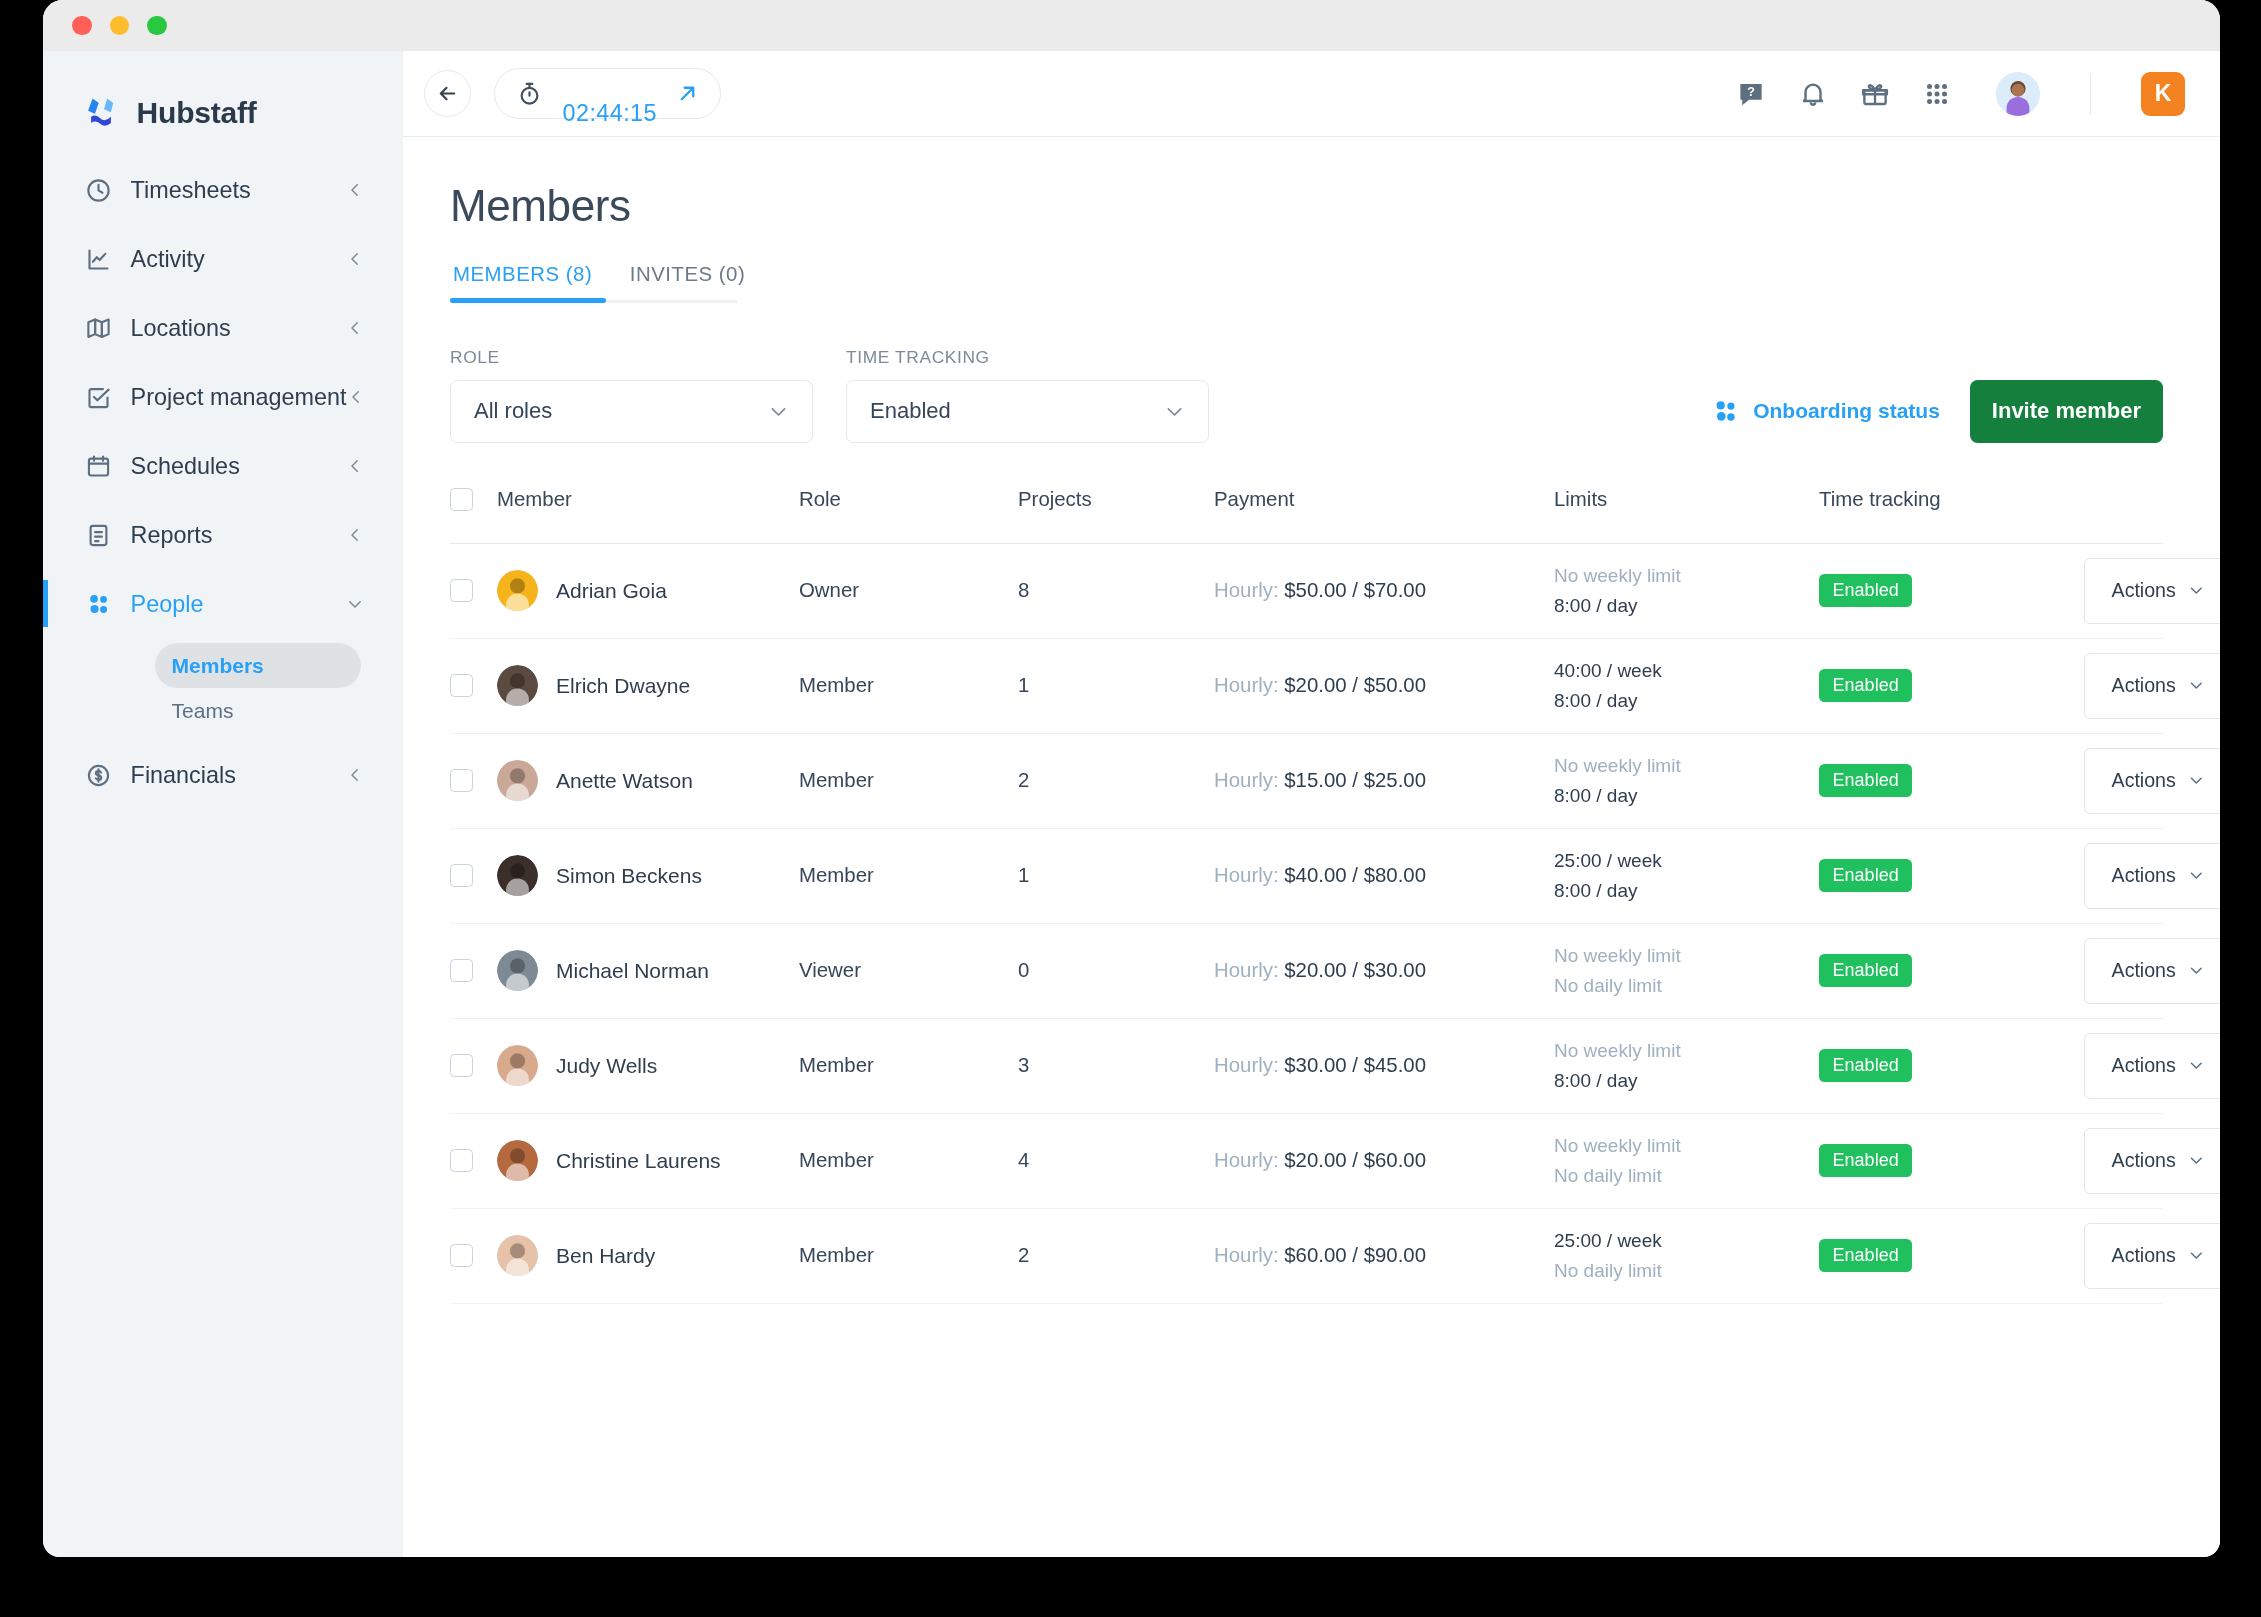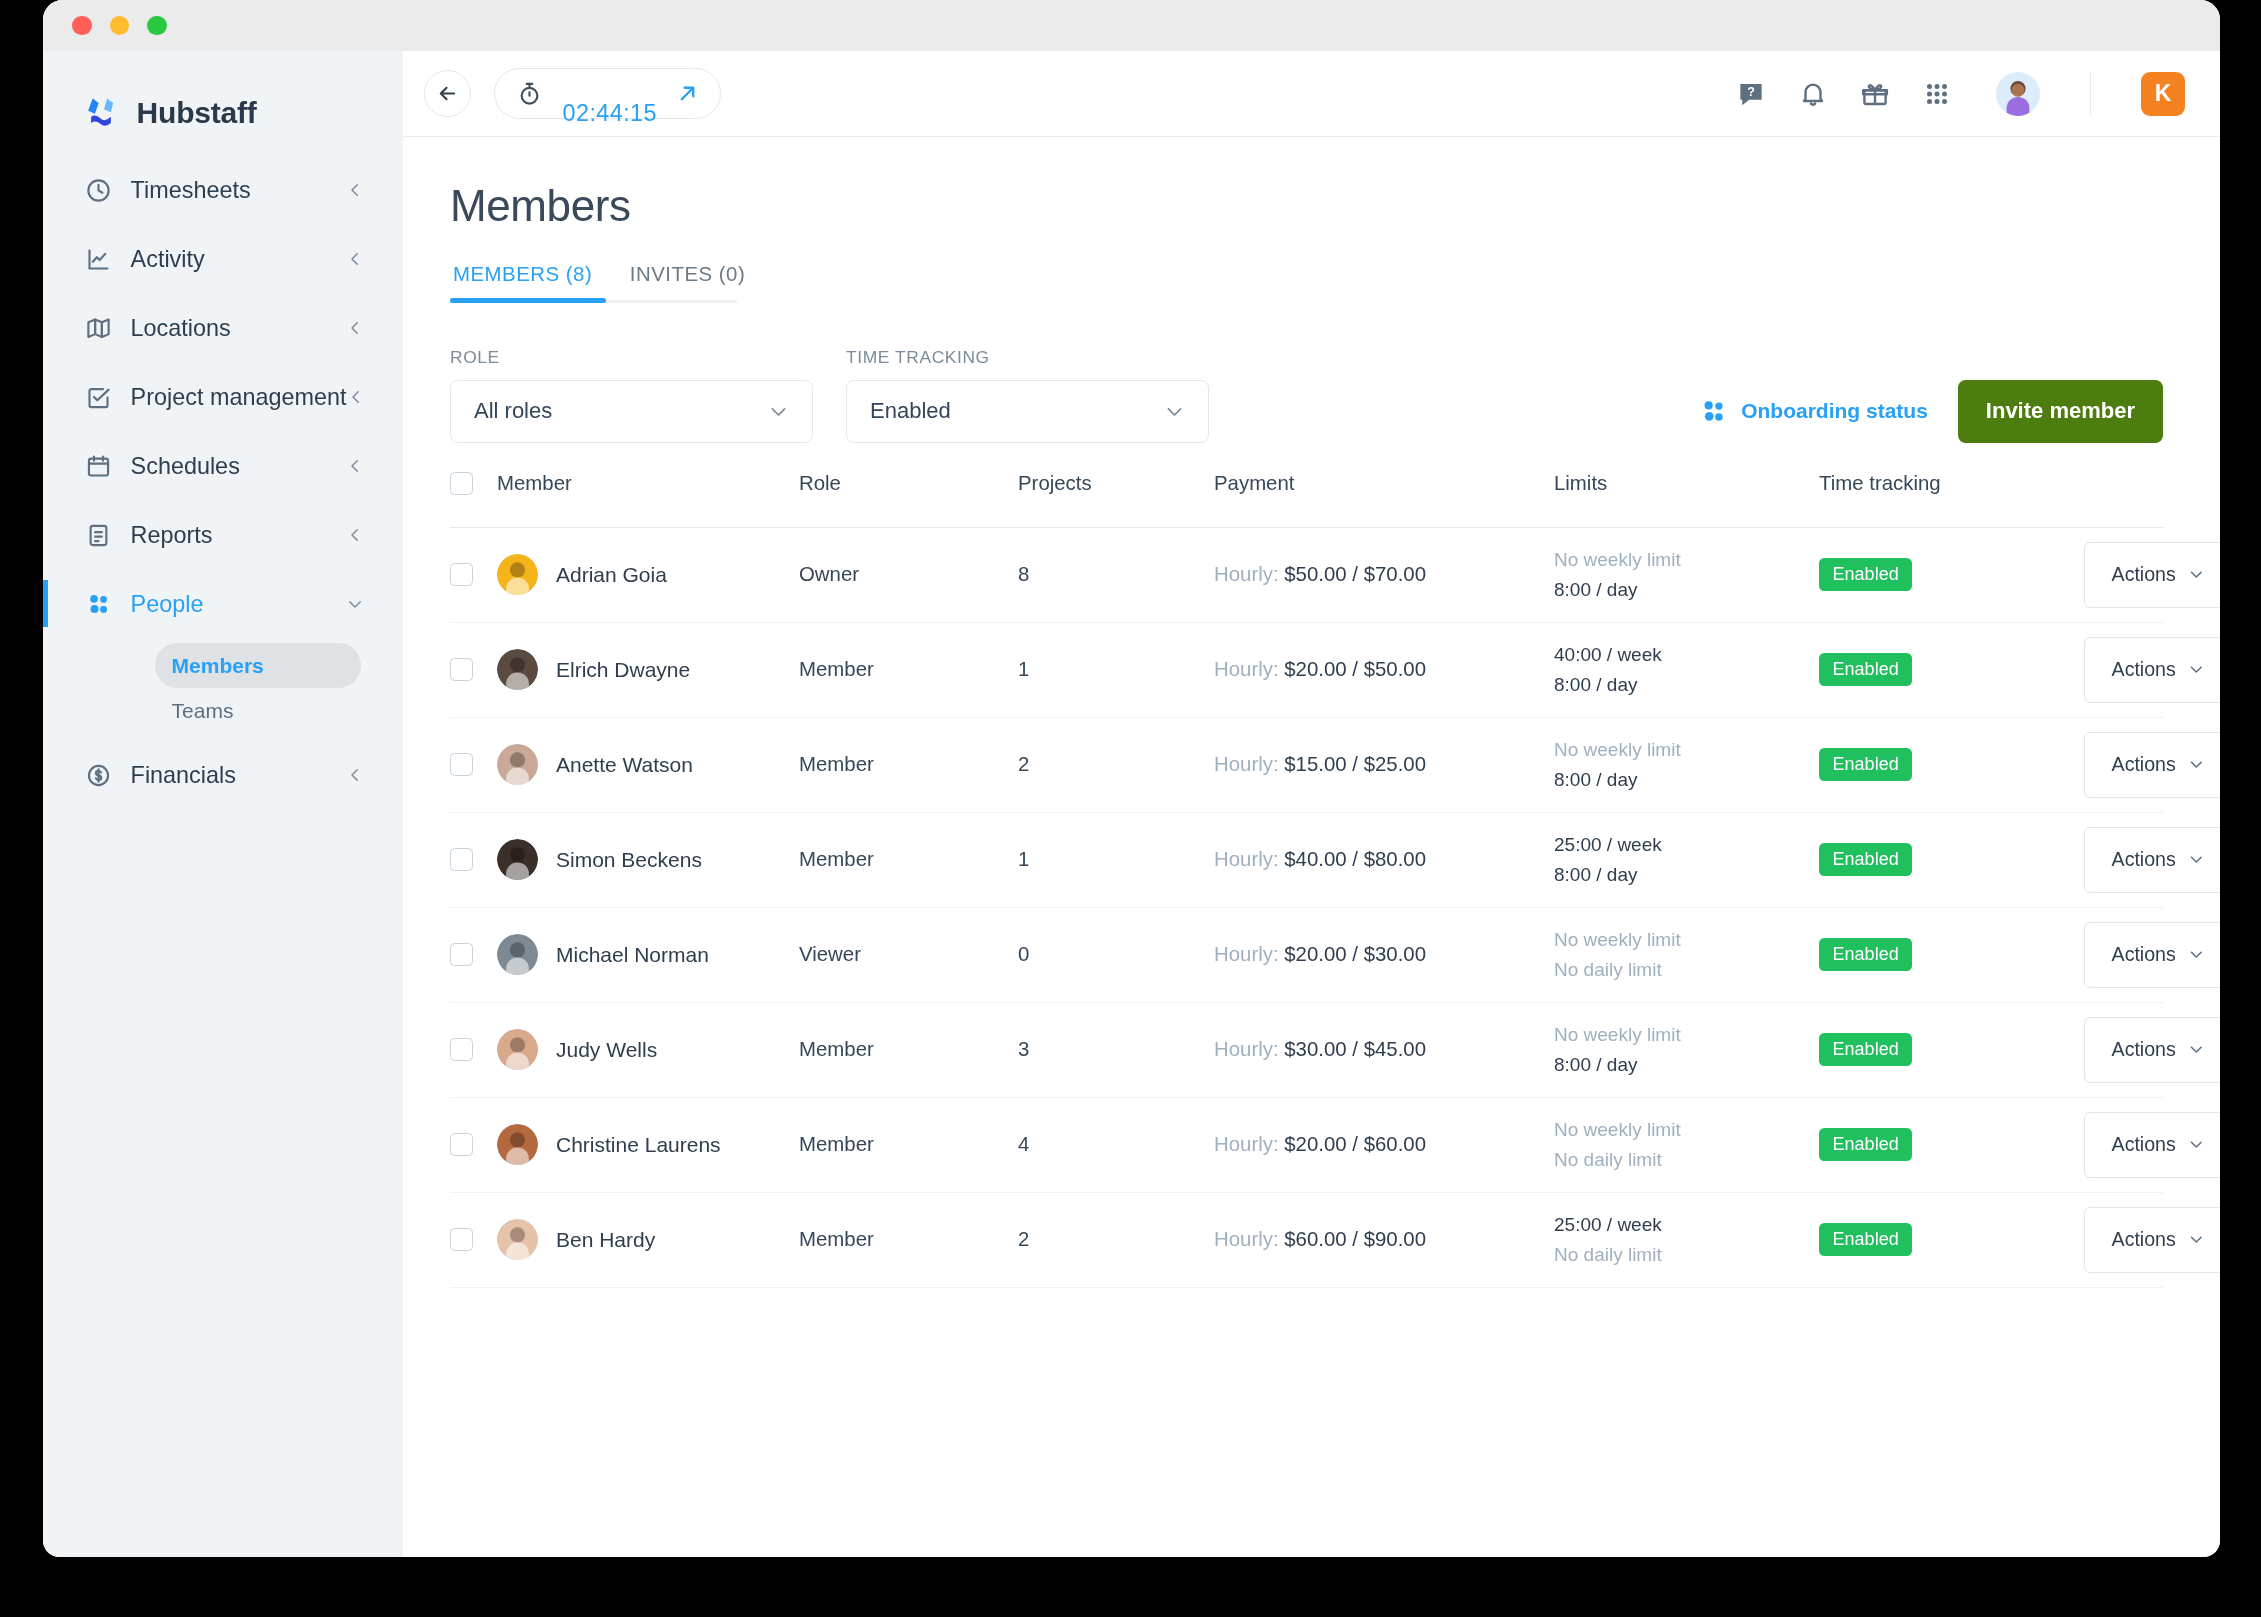--- a/index.html
+++ b/index.html
@@ -199,30 +199,30 @@
     position: absolute; right: 0; bottom: 0;
     display: flex; align-items: center; gap: 30px;
   }
   .onboarding {
     display: flex; align-items: center; gap: 13.6px;
     color: #27a0f5; font-size: 21px; font-weight: bold;
     cursor: pointer;
   }
   .onboarding-icon { width: 29px; height: 29px; color: #27a0f5; display:flex; }
   .invite-btn {
-    background: #4d7c0f; color: #fff;
+    background: #15803d; color: #fff;
     border: none; border-radius: 7.6px;
-    height: 63px; padding: 0 28px;
+    height: 63px; padding: 0 22px;
     font-size: 22px; font-weight: bold; cursor: pointer;
     font-family: "Liberation Sans", sans-serif;
     text-align: right;
   }
 
   
-  .table { margin-top: 26px; width: 100%; }
+  .table { margin-top: 42px; width: 100%; }
   .trow {
     display: flex; align-items: center;
     border-bottom: 1.5px solid #eef1f5;
     min-height: 95px;
   }
   .trow.thead { min-height: 59px; border-bottom: 1.5px solid #e4e9ef; align-items: flex-start; }
   .thead .c { padding-top: 3px; }
   .c { font-size: 20.4px; color: #37475a; }
   .c-chk { width: 47px; flex: 0 0 47px; display:flex; align-items:center; }
   .chk {

